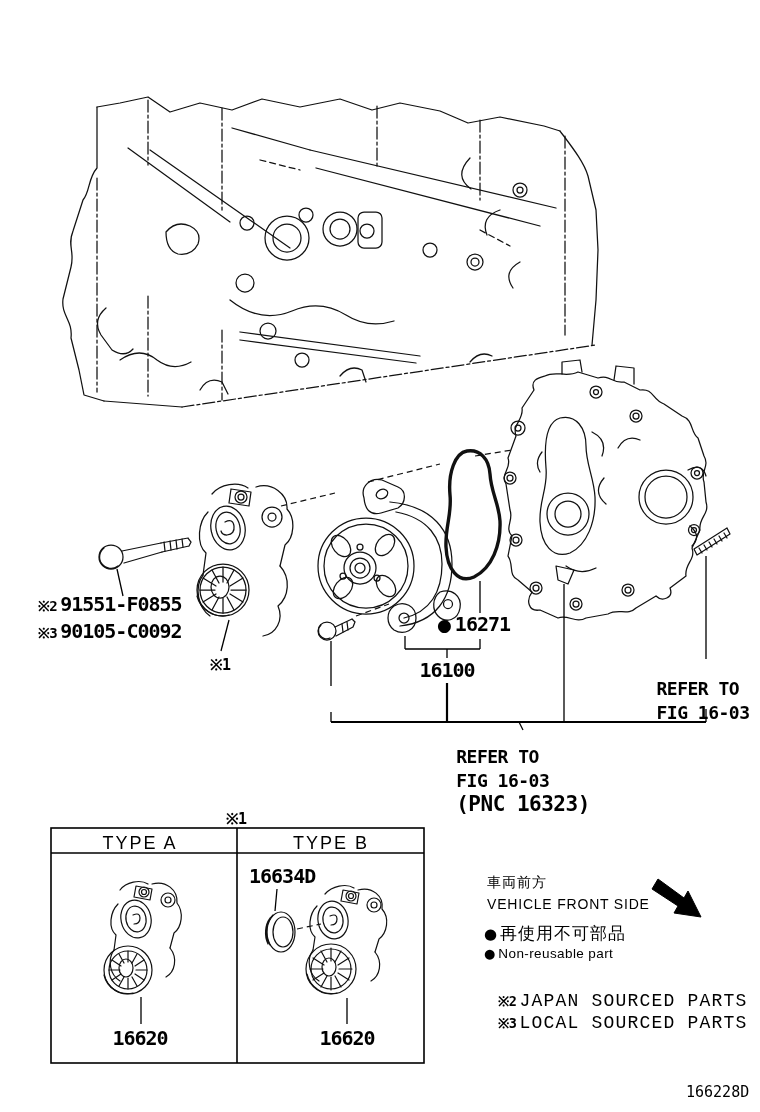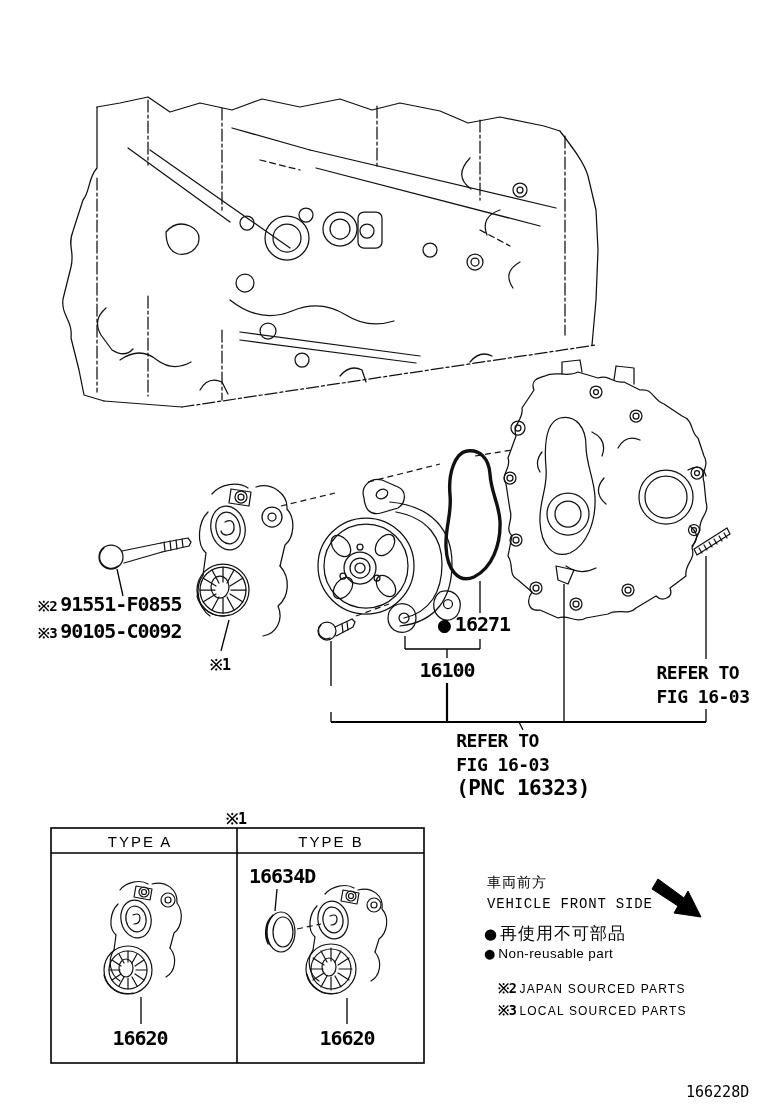--- a/index.html
+++ b/index.html
@@ -5,27 +5,27 @@
   html,body{margin:0;padding:0;background:#fff;}
   .page{position:relative;width:760px;height:1112px;background:#ffffff;overflow:hidden;
         font-family:"DejaVu Sans Mono",monospace;color:#000;}
   svg{position:absolute;left:0;top:0;}
   .lbl{position:absolute;white-space:nowrap;display:flex;align-items:baseline;gap:3px;}
   .col{display:flex;flex-direction:column;}
   .ctr{transform:translateX(-50%);text-align:center;}
   .partnum{font-family:"DejaVu Sans Mono",monospace;font-weight:bold;font-size:20px;letter-spacing:-1px;}
   .marker{font-family:"DejaVu Sans Mono",monospace;font-weight:bold;font-size:14px;letter-spacing:-0.5px;}
   .bullet-lg{font-family:"DejaVu Sans",sans-serif;font-size:17px;font-weight:bold;}
-  .refer{font-family:"DejaVu Sans Mono",monospace;font-weight:bold;font-size:18px;letter-spacing:-0.5px;line-height:21px;text-align:right;}
+  .refer{font-family:"DejaVu Sans Mono",monospace;font-weight:bold;font-size:18px;letter-spacing:-0.5px;line-height:21px;text-align:right;margin-top:16px;}
   .pnc{font-family:"DejaVu Sans Mono",monospace;font-weight:bold;font-size:21px;letter-spacing:-0.5px;line-height:21px;}
-  .typehdr{font-family:"Liberation Sans",sans-serif;font-size:15px;letter-spacing:2px;text-align:right;}
+  .typehdr{font-family:"Liberation Sans",sans-serif;font-size:18px;letter-spacing:2px;text-align:right;}
   .jp{font-family:"DejaVu Sans",sans-serif;font-size:14px;letter-spacing:1px;justify-content:center;}
-  .en{font-family:Liberation Mono, monospace;font-size:14px;letter-spacing:0.8px;}
+  .en{font-family:Liberation Sans, sans-serif;font-size:14px;letter-spacing:0.8px;}
   .en-sm{font-family:"Liberation Sans",sans-serif;font-size:13.5px;letter-spacing:0.4px;text-align:right;}
-  .note-txt{font-family:Liberation Sans, sans-serif;font-size:12px;letter-spacing:1.2px;}
+  .note-txt{font-family:Liberation Mono, monospace;font-size:18px;letter-spacing:1.2px;margin-top:12px;}
   .blt{font-family:"DejaVu Sans",sans-serif;font-weight:bold;}
   .footer-code{font-family:"DejaVu Sans Mono",monospace;font-size:15px;}
 </style>
 </head>
 <body>
 
 <div class="page">
 
 <svg width="760" height="1112" viewBox="0 0 760 1112">
 

